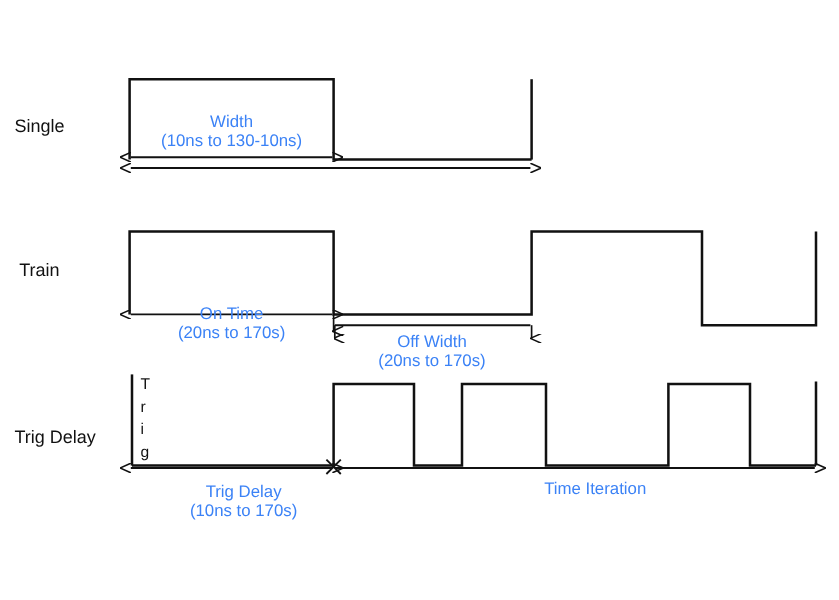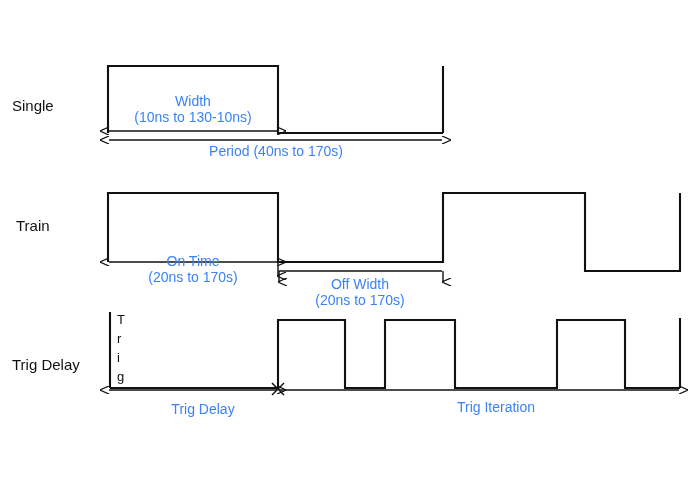--- a/index.html
+++ b/index.html
@@ -120,39 +120,37 @@
   </svg>
 
   <div class="row-label" style="left:12px; top:98px;">Single</div>
   <div class="row-label" style="left:16px; top:218px;">Train</div>
   <div class="row-label" style="left:12px; top:357px;">Trig Delay</div>
 
   <div class="annot" style="left:193px; top:93px;">
     <span>Width</span>
     <span class="annot-line2">(10ns to 130-10ns)</span>
   </div>
-  <div class="annot" style="left:276px; top:143px;">
-    <span>Period (40ns to 170s)</span>
-  </div>
 
   <div class="annot" style="left:193px; top:253px;">
     <span>On Time</span>
     <span class="annot-line2">(20ns to 170s)</span>
   </div>
   <div class="annot" style="left:360px; top:276px;">
     <span>Off Width</span>
     <span class="annot-line2">(20ns to 170s)</span>
   </div>
 
   <div class="trig-vert" style="left:117px; top:310px;">
     <span>T</span>
     <span>r</span>
     <span>i</span>
     <span>g</span>
   </div>
   <div class="annot" style="left:203px; top:401px;">
     <span>Trig Delay</span>
+    <span class="annot-line2">(10ns to 170s)</span>
   </div>
   <div class="annot" style="left:496px; top:399px;">
-    <span>Trig Iteration</span>
+    <span>Time Iteration</span>
   </div>
 
 </div>
 
 </body></html>

